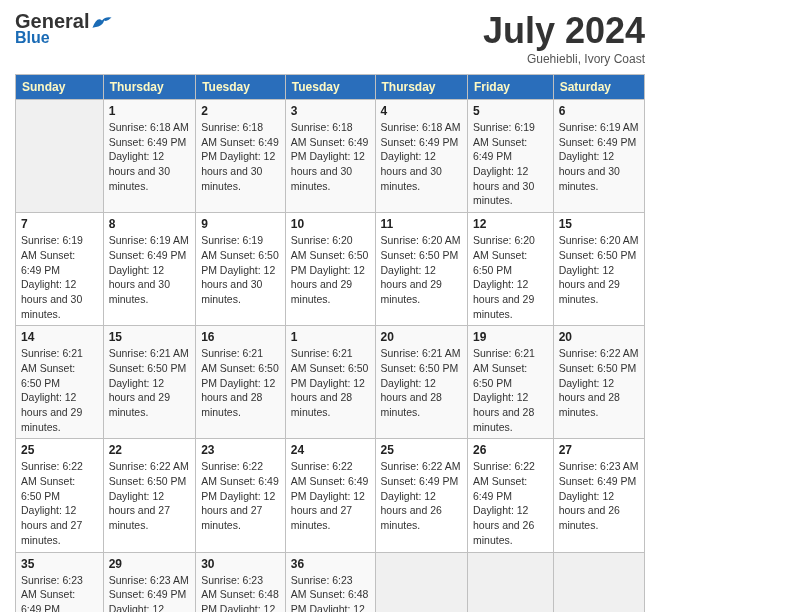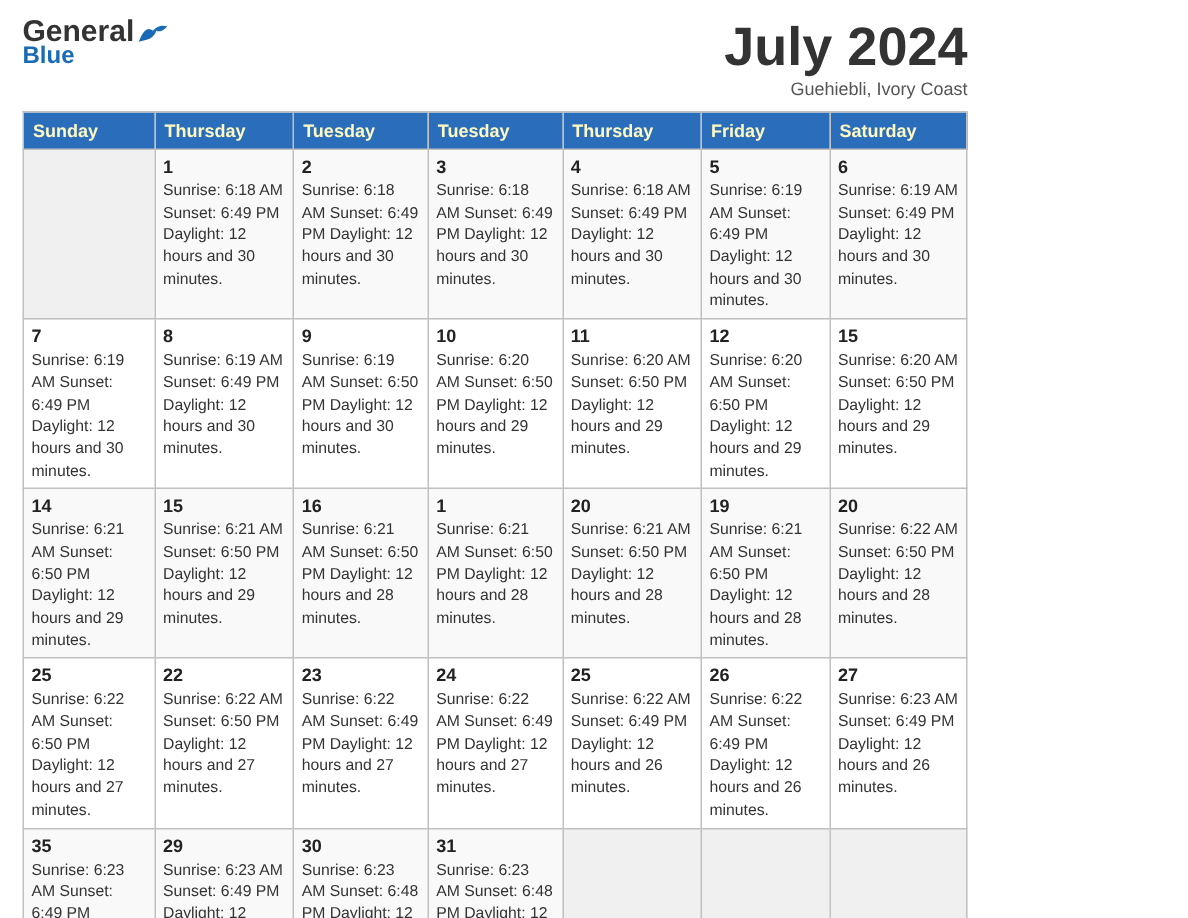--- a/index.html
+++ b/index.html
@@ -344,21 +344,21 @@
 and 25 minutes.</div>
           </td>
           <td>
             <span class="day-number">30</span>
             <div class="day-info">Sunrise: 6:23 AM
 Sunset: 6:48 PM
 Daylight: 12 hours
 and 25 minutes.</div>
           </td>
           <td>
-            <span class="day-number">31</span>
+            <span class="day-number">36</span>
             <div class="day-info">Sunrise: 6:23 AM
 Sunset: 6:48 PM
 Daylight: 12 hours
 and 25 minutes.</div>
           </td>
           <td class="empty-cell"></td>
           <td class="empty-cell"></td>
           <td class="empty-cell"></td>
         </tr>
       </tbody>

